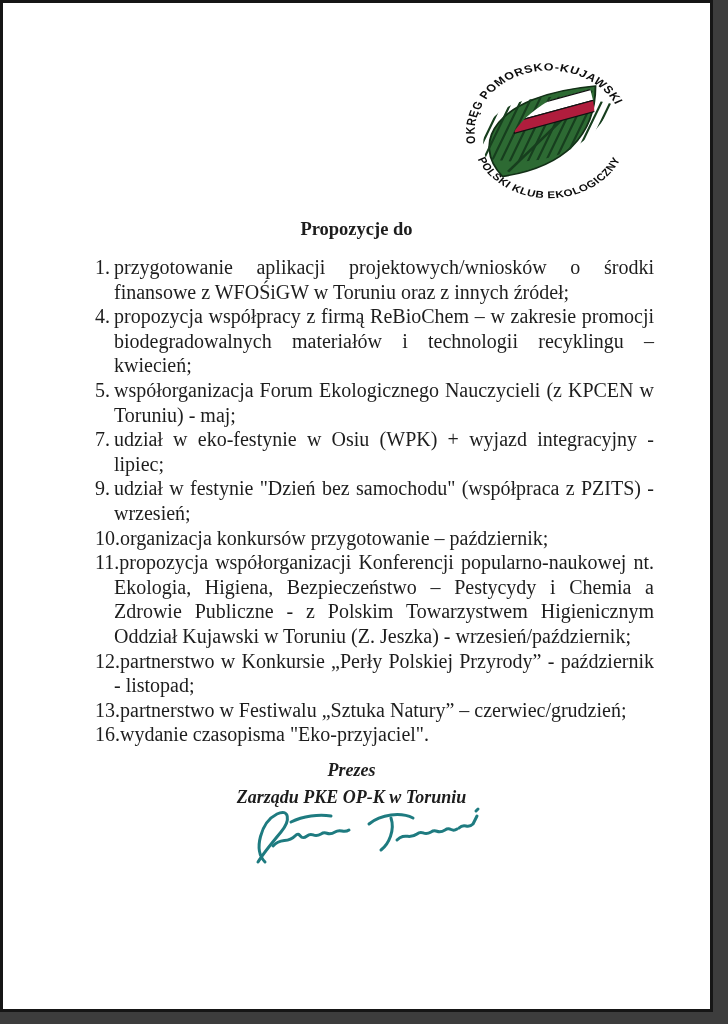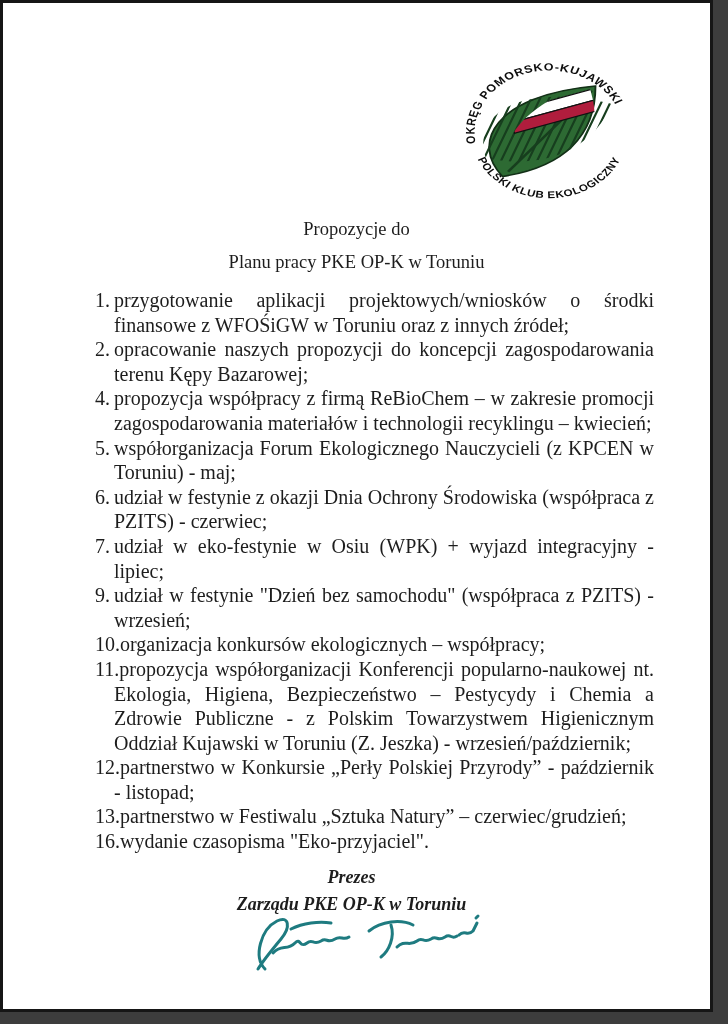--- a/index.html
+++ b/index.html
@@ -19,21 +19,21 @@
   }
   .logo{
     position:absolute;
     top:55px;right:68px;
     width:186px;height:148px;
   }
   .logo svg{width:100%;height:100%;}
   .title{
     padding-top:210px;
     text-align:center;
-    font-weight:normal;
+    font-weight:bold;
     font-size:18.5px;
     line-height:33px;
   }
   .list{
     margin-top:9px;
     padding:0 56px 0 92px;
     font-size:20px;
     line-height:24.6px;
   }
   .item{
@@ -96,41 +96,38 @@
         <textPath href="#arcTop" startOffset="50%" text-anchor="middle">OKRĘG POMORSKO-KUJAWSKI</textPath>
       </text>
       <text font-family="Liberation Sans, sans-serif" font-size="12.5" font-weight="bold" letter-spacing="0.6" fill="#0c0c0c">
         <textPath href="#arcBottom" startOffset="50%" text-anchor="middle">POLSKI KLUB EKOLOGICZNY</textPath>
       </text>
     </svg>
   </div>
 
   <div class="title">
     <div>Propozycje do</div>
-    <div>Planu pracy PKE OP-K w Toruniu</div>
   </div>
 
   <div class="list">
     <div class="item"><span class="num">1.</span><span class="txt">przygotowanie aplikacji projektowych/wniosków o środki finansowe z WFOŚiGW w Toruniu oraz z innych źródeł;</span></div>
 
-    <div class="item"><span class="num">2.</span><span class="txt">opracowanie naszych propozycji do koncepcji zagospodarowania terenu Kępy Bazarowej;</span></div>
 
 
-    <div class="item"><span class="num">4.</span><span class="txt">propozycja współpracy z firmą ReBioChem – w zakresie promocji zagospodarowania materiałów i technologii recyklingu – kwiecień;</span></div>
+    <div class="item"><span class="num">4.</span><span class="txt">propozycja współpracy z firmą ReBioChem – w zakresie promocji biodegradowalnych materiałów i technologii recyklingu – kwiecień;</span></div>
 
     <div class="item"><span class="num">5.</span><span class="txt">współorganizacja Forum Ekologicznego Nauczycieli (z KPCEN w Toruniu) - maj;</span></div>
 
-    <div class="item"><span class="num">6.</span><span class="txt">udział w festynie z okazji Dnia Ochrony Środowiska (współpraca z PZITS) - czerwiec;</span></div>
 
     <div class="item"><span class="num">7.</span><span class="txt">udział w eko-festynie w Osiu (WPK) + wyjazd integracyjny - lipiec;</span></div>
 
 
     <div class="item"><span class="num">9.</span><span class="txt">udział w festynie "Dzień bez samochodu" (współpraca z PZITS) - wrzesień;</span></div>
 
-    <div class="item"><span class="num">10.</span><span class="txt">organizacja konkursów ekologicznych – współpracy;</span></div>
+    <div class="item"><span class="num">10.</span><span class="txt">organizacja konkursów przygotowanie – październik;</span></div>
 
     <div class="item"><span class="num">11.</span><span class="txt">propozycja współorganizacji Konferencji popularno-naukowej nt. Ekologia, Higiena, Bezpieczeństwo – Pestycydy i Chemia a Zdrowie Publiczne - z Polskim Towarzystwem Higienicznym Oddział Kujawski w Toruniu (Z. Jeszka) - wrzesień/październik;</span></div>
 
     <div class="item"><span class="num">12.</span><span class="txt">partnerstwo w Konkursie „Perły Polskiej Przyrody” - październik - listopad;</span></div>
 
     <div class="item"><span class="num">13.</span><span class="txt">partnerstwo w Festiwalu „Sztuka Natury” – czerwiec/grudzień;</span></div>
 
 
     <div class="item"><span class="num">16.</span><span class="txt">wydanie czasopisma "Eko-przyjaciel".</span></div>
   </div>

